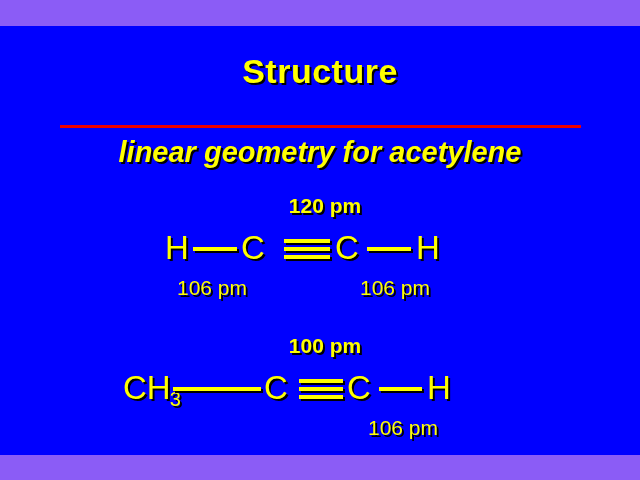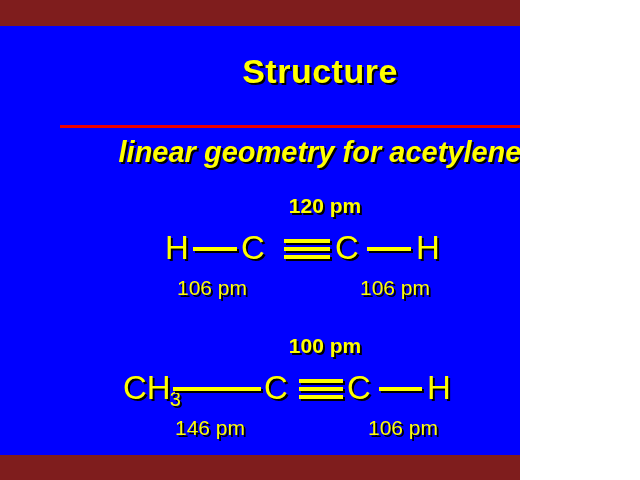--- a/index.html
+++ b/index.html
@@ -2,23 +2,23 @@
 <html><head>
 <meta charset="utf-8">
 <style>
   html, body {
     margin: 0;
     padding: 0;
     background: #ffffff;
   }
   #slide {
     position: relative;
-    width: 520px;
+    width: 640px;
     height: 480px;
-    background: #7f1d1d;
+    background: #8b5cf6;
     overflow: hidden;
     font-family: "Liberation Sans", sans-serif;
   }
   #canvas {
     position: absolute;
     left: 0;
     top: 26px;
     width: 640px;
     height: 429px;
     background: #0000ff;
@@ -212,19 +212,18 @@
             <i></i>
           </span>
 
         <span class="atom" id="m2-c-right">C</span>
 
         <span class="bond" id="m2-bond-2"></span>
 
         <span class="atom" id="m2-h-right">H</span>
       </div>
 
-      <div class="botlabel" id="m2-lab-l">146 pm</div>
 
       <div class="botlabel" id="m2-lab-r">106 pm</div>
     </div>
 
   </div>
 </div>
 
 </body></html>

